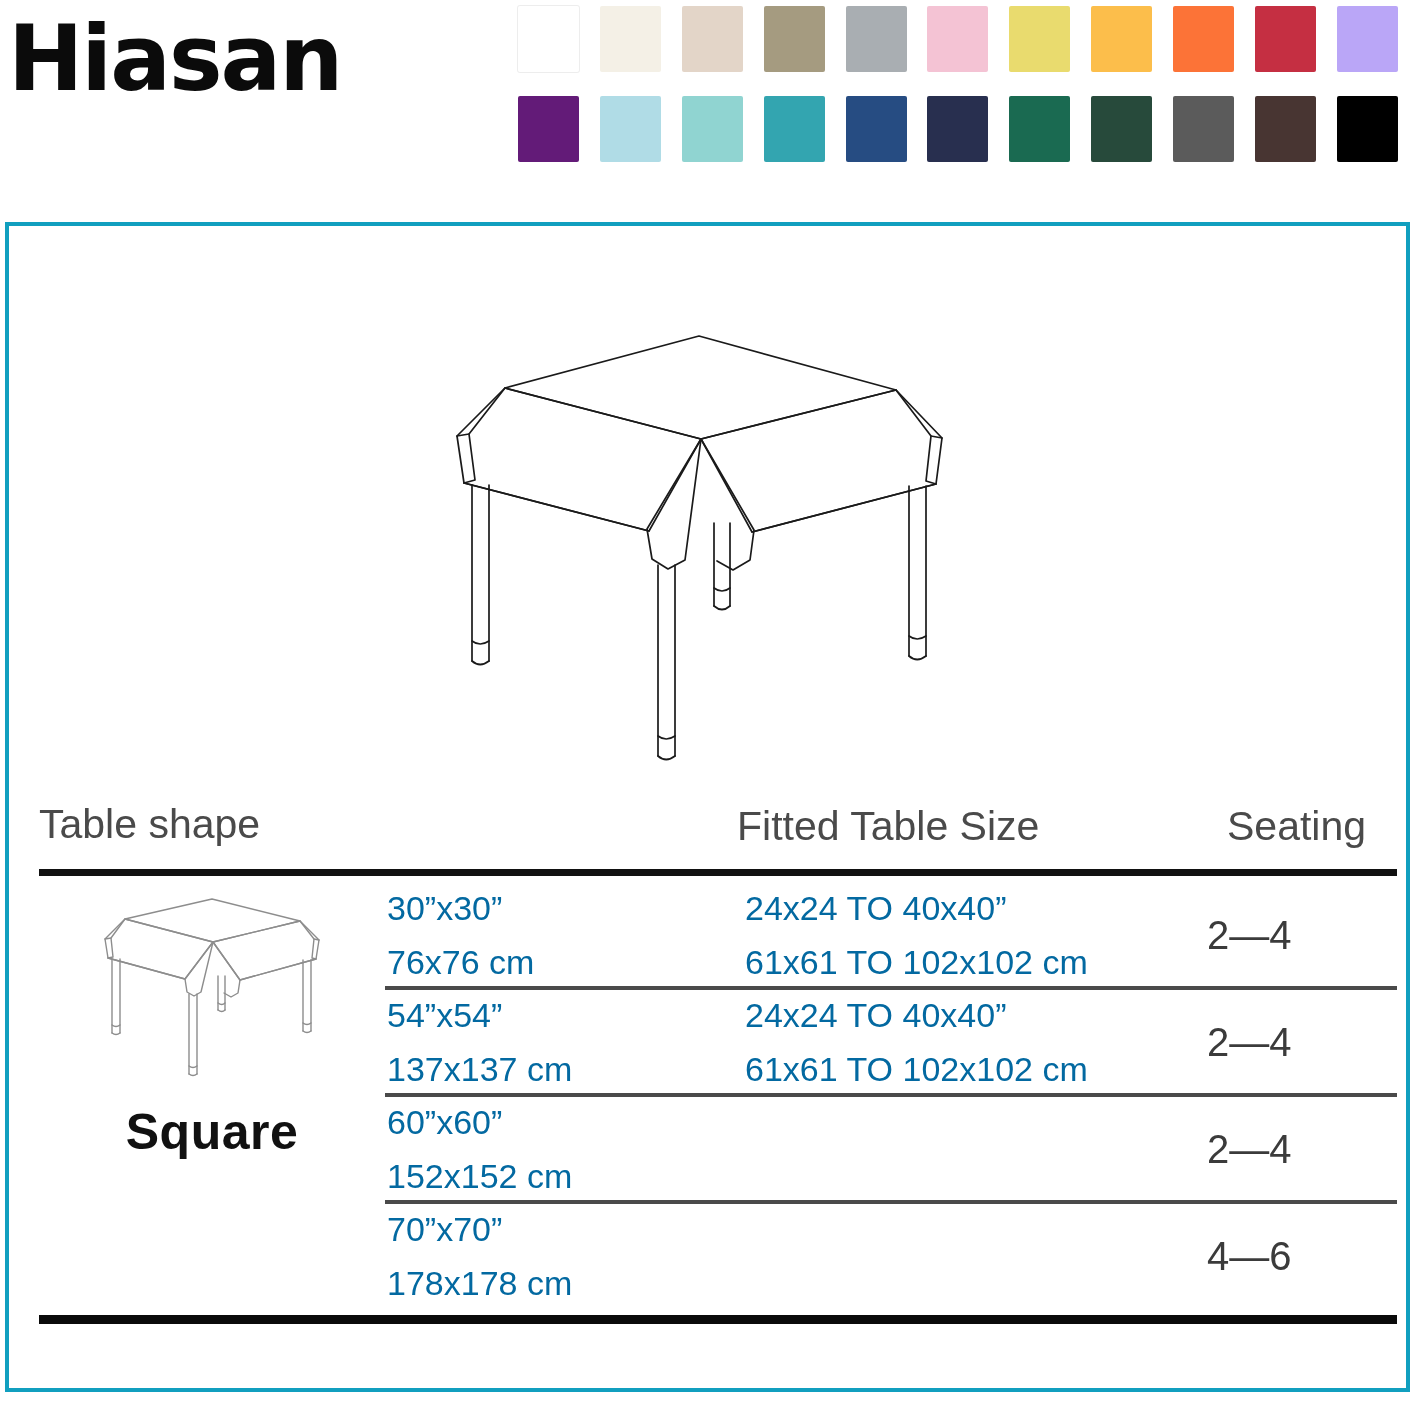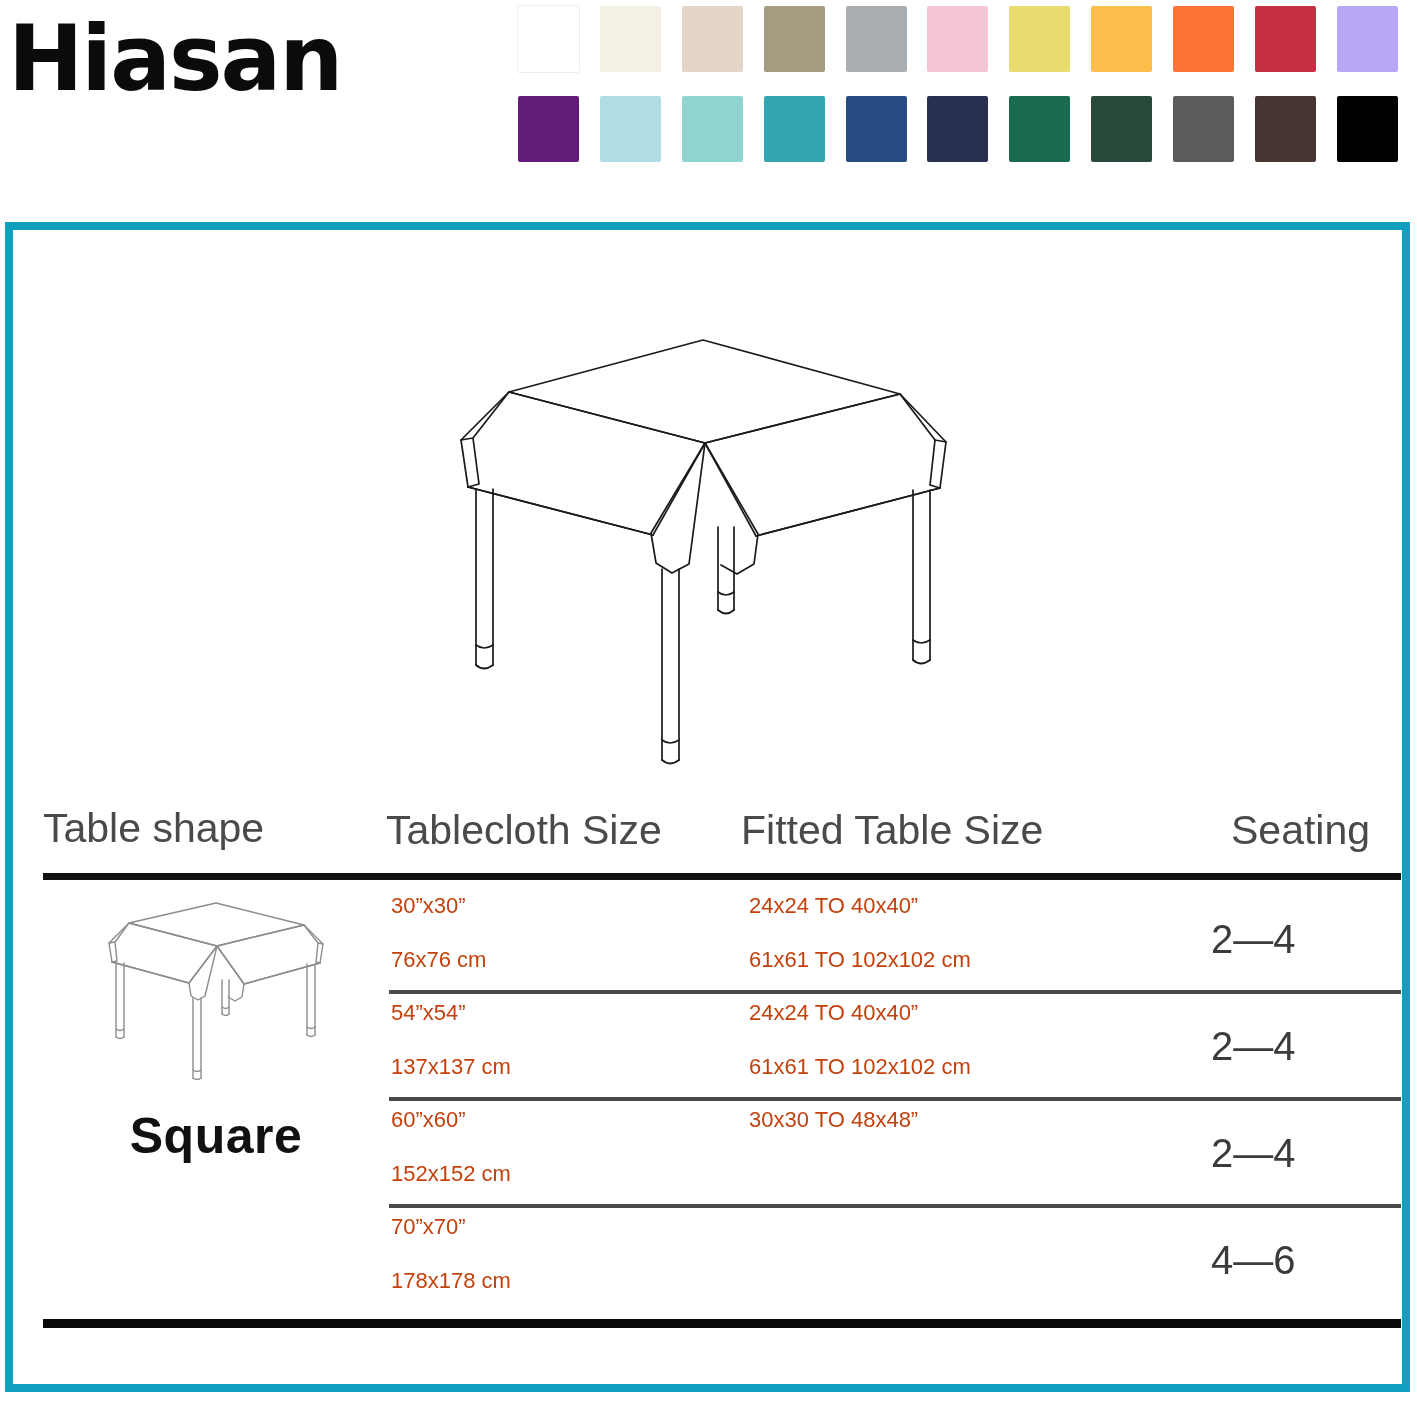--- a/index.html
+++ b/index.html
@@ -68,21 +68,21 @@
   }
   .swatch.with-edge { box-shadow: 0 0 0 1px rgba(0,0,0,0.07); }
 
   
   .panel {
     position: absolute;
     left: 5px;
     top: 222px;
     width: 1405px;
     height: 1170px;
-    border: 8px solid #ef4444;
+    border: 4px solid #ef4444;
     background: #ffffff;
   }
 
   
   .hero {
     position: absolute;
     left: 400px;
     top: 100px;
     width: 580px;
     height: 470px;
@@ -151,22 +151,22 @@
     top: 0;
     width: 1030px;
   }
 
   .row {
     position: relative;
     height: 107px;
   }
   .row .cell {
     position: absolute;
-    font-size: 22px;
-    color: #c2410c;
+    font-size: 34px;
+    color: #0369a1;
     white-space: nowrap;
     line-height: 1.0;
   }
   .cell-cloth-in  { left: 20px;  top: 8px; }
   .cell-cloth-cm  { left: 20px;  top: 62px; }
   .cell-fit-in    { left: 378px; top: 8px; }
   .cell-fit-cm    { left: 378px; top: 62px; }
 
   .cell-seating {
     position: absolute;
@@ -317,21 +317,20 @@
         <path d="M305 197 L305 280 M321 197 L321 280"></path>
         <path d="M305 262 q8 6 16 0"></path>
         <path d="M305 280 q8 7 16 0"></path>
       </svg>
     </div>
 
     <div class="spec-table">
 
       <div class="thead">
         <div class="th th-shape">Table shape</div>
-        <div class="th th-cloth">Tablecloth Size</div>
         <div class="th th-fitted">Fitted Table Size</div>
         <div class="th th-seating">Seating</div>
         <div class="rule-head"></div>
       </div>
 
       <div class="tbody">
 
         <div class="shape-cell">
           <div class="shape-thumb">
             <svg viewBox="0 0 290 200" xmlns="http://www.w3.org/2000/svg" fill="none" stroke="#8d8d8d" stroke-width="1.4" stroke-linejoin="round" stroke-linecap="round">
@@ -379,21 +378,20 @@
             <div class="cell cell-cloth-cm">137x137 cm</div>
             <div class="cell cell-fit-in">24x24 TO 40x40”</div>
             <div class="cell cell-fit-cm">61x61 TO 102x102 cm</div>
             <div class="cell-seating">2—4</div>
             <div class="row-rule"></div>
           </div>
 
           <div class="row">
             <div class="cell cell-cloth-in">60”x60”</div>
             <div class="cell cell-cloth-cm">152x152 cm</div>
-            <div class="cell cell-fit-in">30x30 TO 48x48”</div>
             <div class="cell-seating">2—4</div>
             <div class="row-rule"></div>
           </div>
 
           <div class="row">
             <div class="cell cell-cloth-in">70”x70”</div>
             <div class="cell cell-cloth-cm">178x178 cm</div>
             <div class="cell-seating">4—6</div>
 
           </div>

